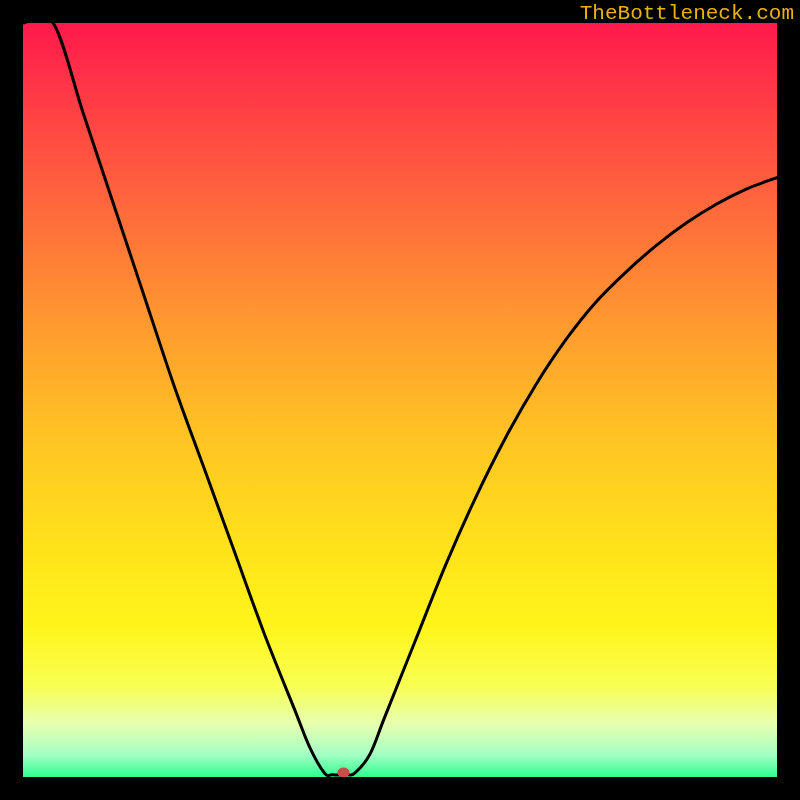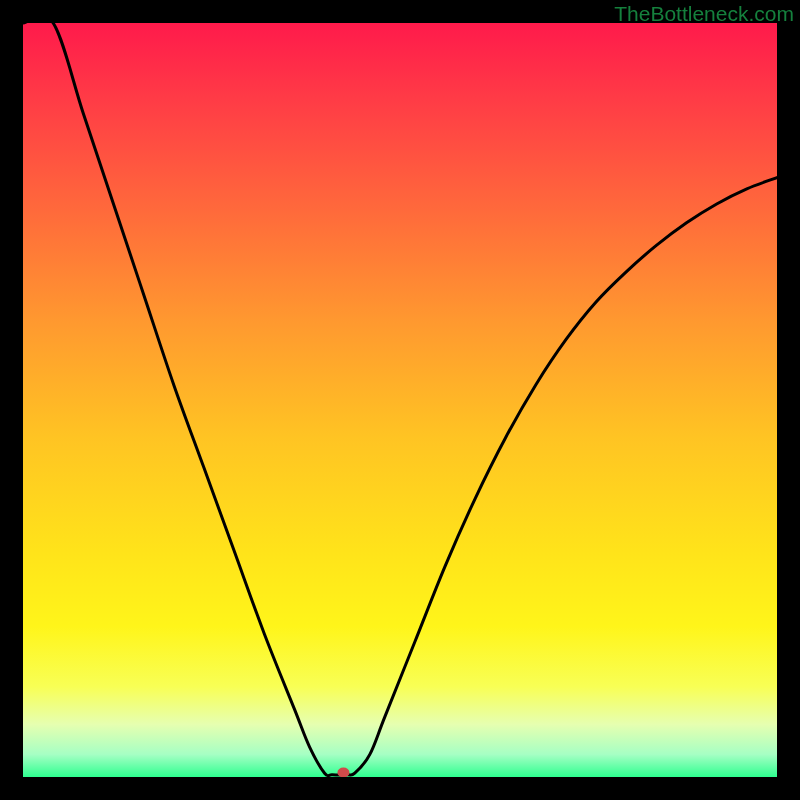--- a/index.html
+++ b/index.html
@@ -23,24 +23,25 @@
     position: absolute;
     left: 0;
     top: 0;
     width: 754px;
     height: 754px;
   }
   .watermark {
     position: absolute;
     top: 2px;
     right: 6px;
-    color: #15803d;
+    color: #eab308;
     font-size: 21px;
     font-weight: 400;
     letter-spacing: 0px;
+    font-family: Liberation Mono, monospace;
   }
 </style>
 </head>
 <body>
 
 <div class="frame">
   <svg class="plot" viewBox="0 0 754 754" preserveAspectRatio="none">
     <defs>
       <linearGradient id="bg-grad" x1="0" y1="0" x2="0" y2="1">
           <stop offset="0%" stop-color="#ff1a4b"></stop>

